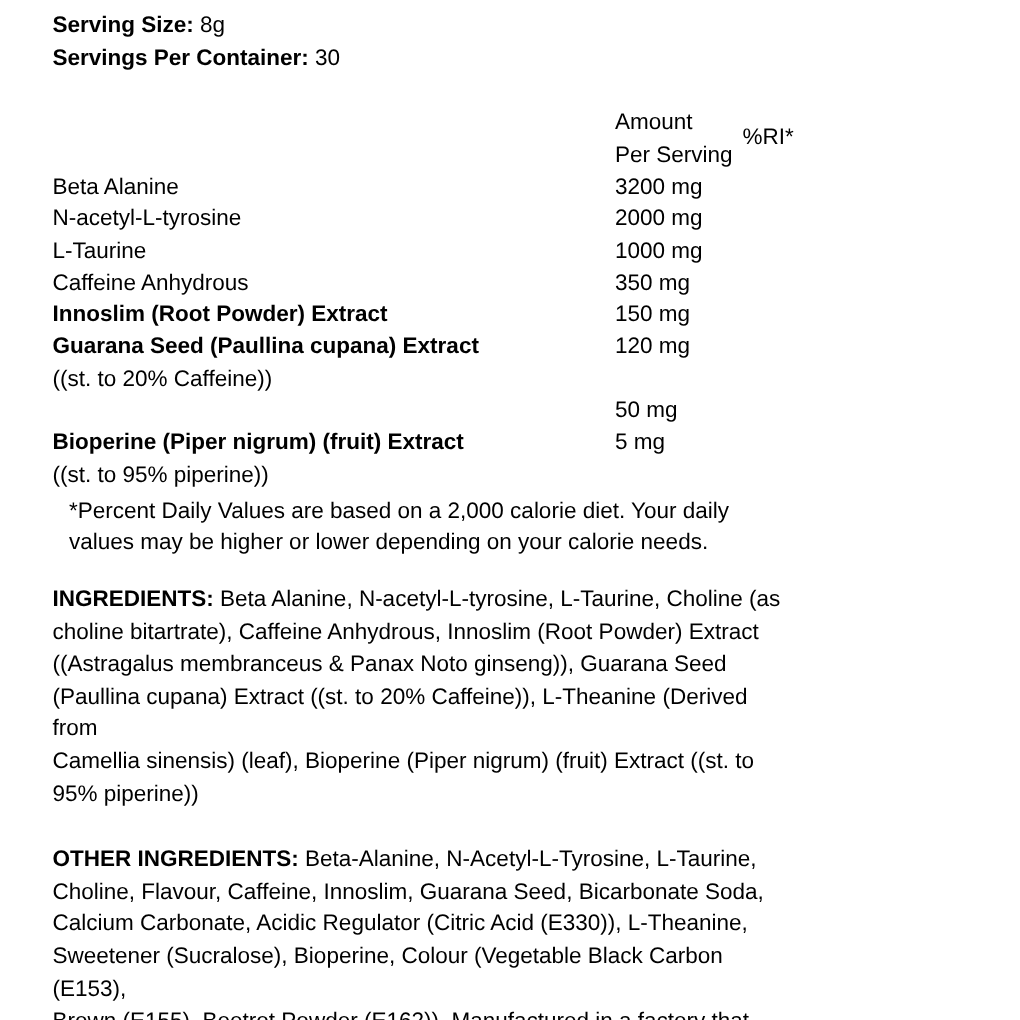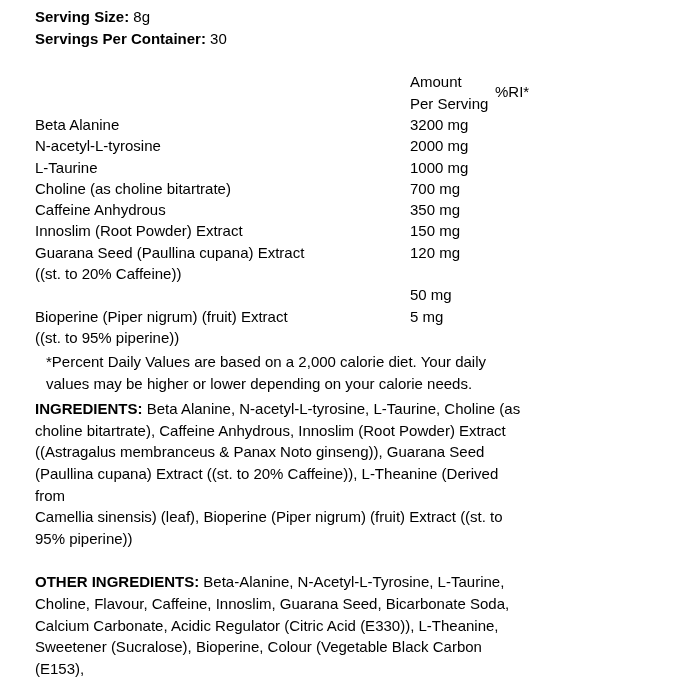--- a/index.html
+++ b/index.html
@@ -44,38 +44,38 @@
     top: 10px;
     line-height: 21.5px;
   }
   .facts-rows { margin-top: 0; }
   .row {
     position: relative;
     height: 21.3px;
     line-height: 21.3px;
     white-space: nowrap;
   }
-  .row.bold .name { font-weight: 400; }
+  .row.bold .name { font-weight: 700; }
   .row .amount {
     position: absolute;
     left: 375px;
     top: 0;
     font-weight: 400;
   }
   .note {
     margin: 3px 0 0 11px;
     line-height: 21.5px;
     white-space: pre-line;
   }
   .para {
     margin: 0;
     line-height: 21.6px;
     white-space: pre-line;
   }
-  .para-ingredients { margin-top: 4px; }
+  .para-ingredients { margin-top: 16px; }
   .para-other { margin-top: 22px; }
 </style>
 </head>
 <body>
 
 <div class="doc">
 
   <div class="serving-line"><span class="b">Serving Size:</span><span> 8g</span></div>
 
   <div class="serving-line"><span class="b">Servings Per Container:</span><span> 30</span></div>
@@ -83,21 +83,20 @@
   <div class="col-header">
     <div class="amount-header">Amount
 Per Serving</div>
     <div class="ri-header">%RI*</div>
   </div>
 
   <div class="facts-rows">
       <div class="row"><span class="name">Beta Alanine</span><span class="amount">3200 mg</span></div>
       <div class="row"><span class="name">N-acetyl-L-tyrosine</span><span class="amount">2000 mg</span></div>
       <div class="row"><span class="name">L-Taurine</span><span class="amount">1000 mg</span></div>
-      <div class="row"><span class="name">Choline (as choline bitartrate)</span><span class="amount">700 mg</span></div>
       <div class="row"><span class="name">Caffeine Anhydrous</span><span class="amount">350 mg</span></div>
       <div class="row bold"><span class="name">Innoslim (Root Powder) Extract</span><span class="amount">150 mg</span></div>
       <div class="row bold"><span class="name">Guarana Seed (Paullina cupana) Extract</span><span class="amount">120 mg</span></div>
       <div class="row"><span class="name">((st. to 20% Caffeine))</span></div>
       <div class="row"><span class="amount">50 mg</span></div>
       <div class="row bold"><span class="name">Bioperine (Piper nigrum) (fruit) Extract</span><span class="amount">5 mg</span></div>
       <div class="row"><span class="name">((st. to 95% piperine))</span></div>
     </div>
 
   <div class="note">*Percent Daily Values are based on a 2,000 calorie diet. Your daily

